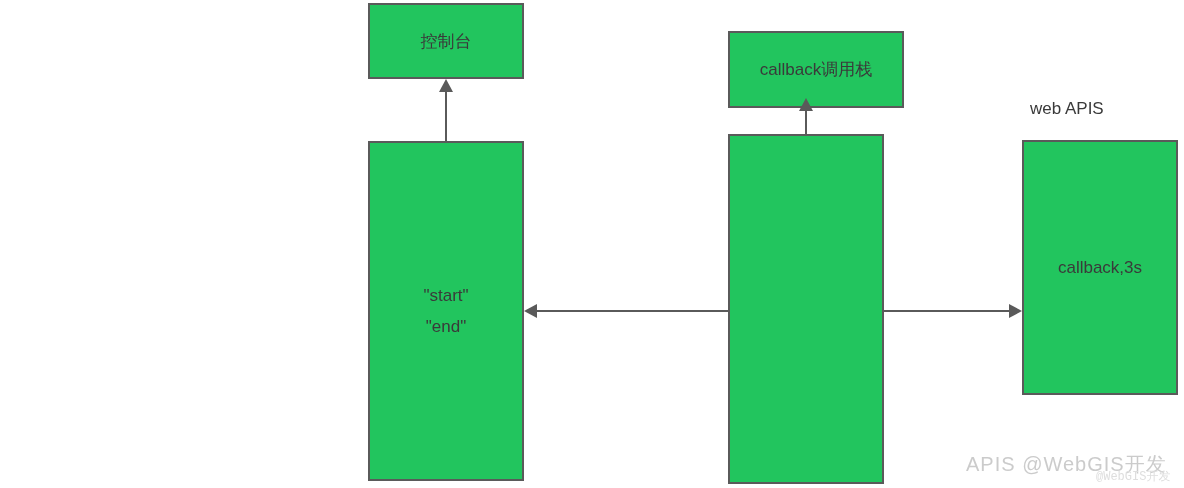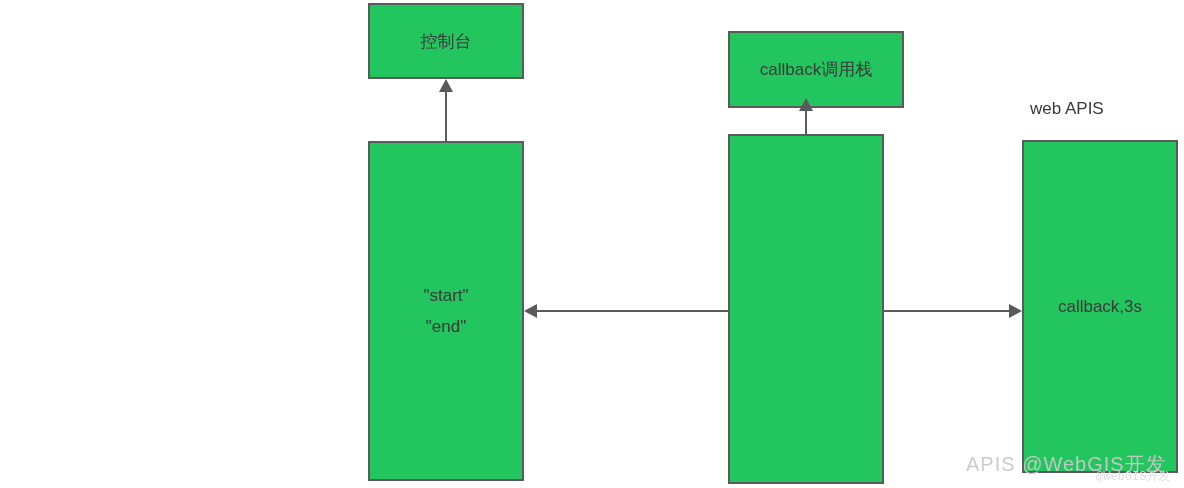--- a/index.html
+++ b/index.html
@@ -30,21 +30,21 @@
     display:flex;
     align-items:center;
     justify-content:center;
     color:var(--text);
     font-size:17px;
   }
   .box-console{left:368px;top:3px;width:156px;height:76px;}
   .box-callback-stack{left:728px;top:23px;width:176px;height:77px;margin-top:8px;}
   .box-console-output{left:368px;top:141px;width:156px;height:340px;flex-direction:column;}
   .box-call-stack{left:728px;top:134px;width:156px;height:350px;}
-  .box-web-apis{left:1022px;top:140px;width:156px;height:333px;}
+  .box-web-apis{left:1022px;top:140px;width:156px;height:255px;}
   .output-line{line-height:31px;}
   .floating-label{
     position:absolute;
     left:1030px;
     top:99px;
     color:var(--text);
     font-size:17px;
   }
   .arrow-line-v{
     position:absolute;

